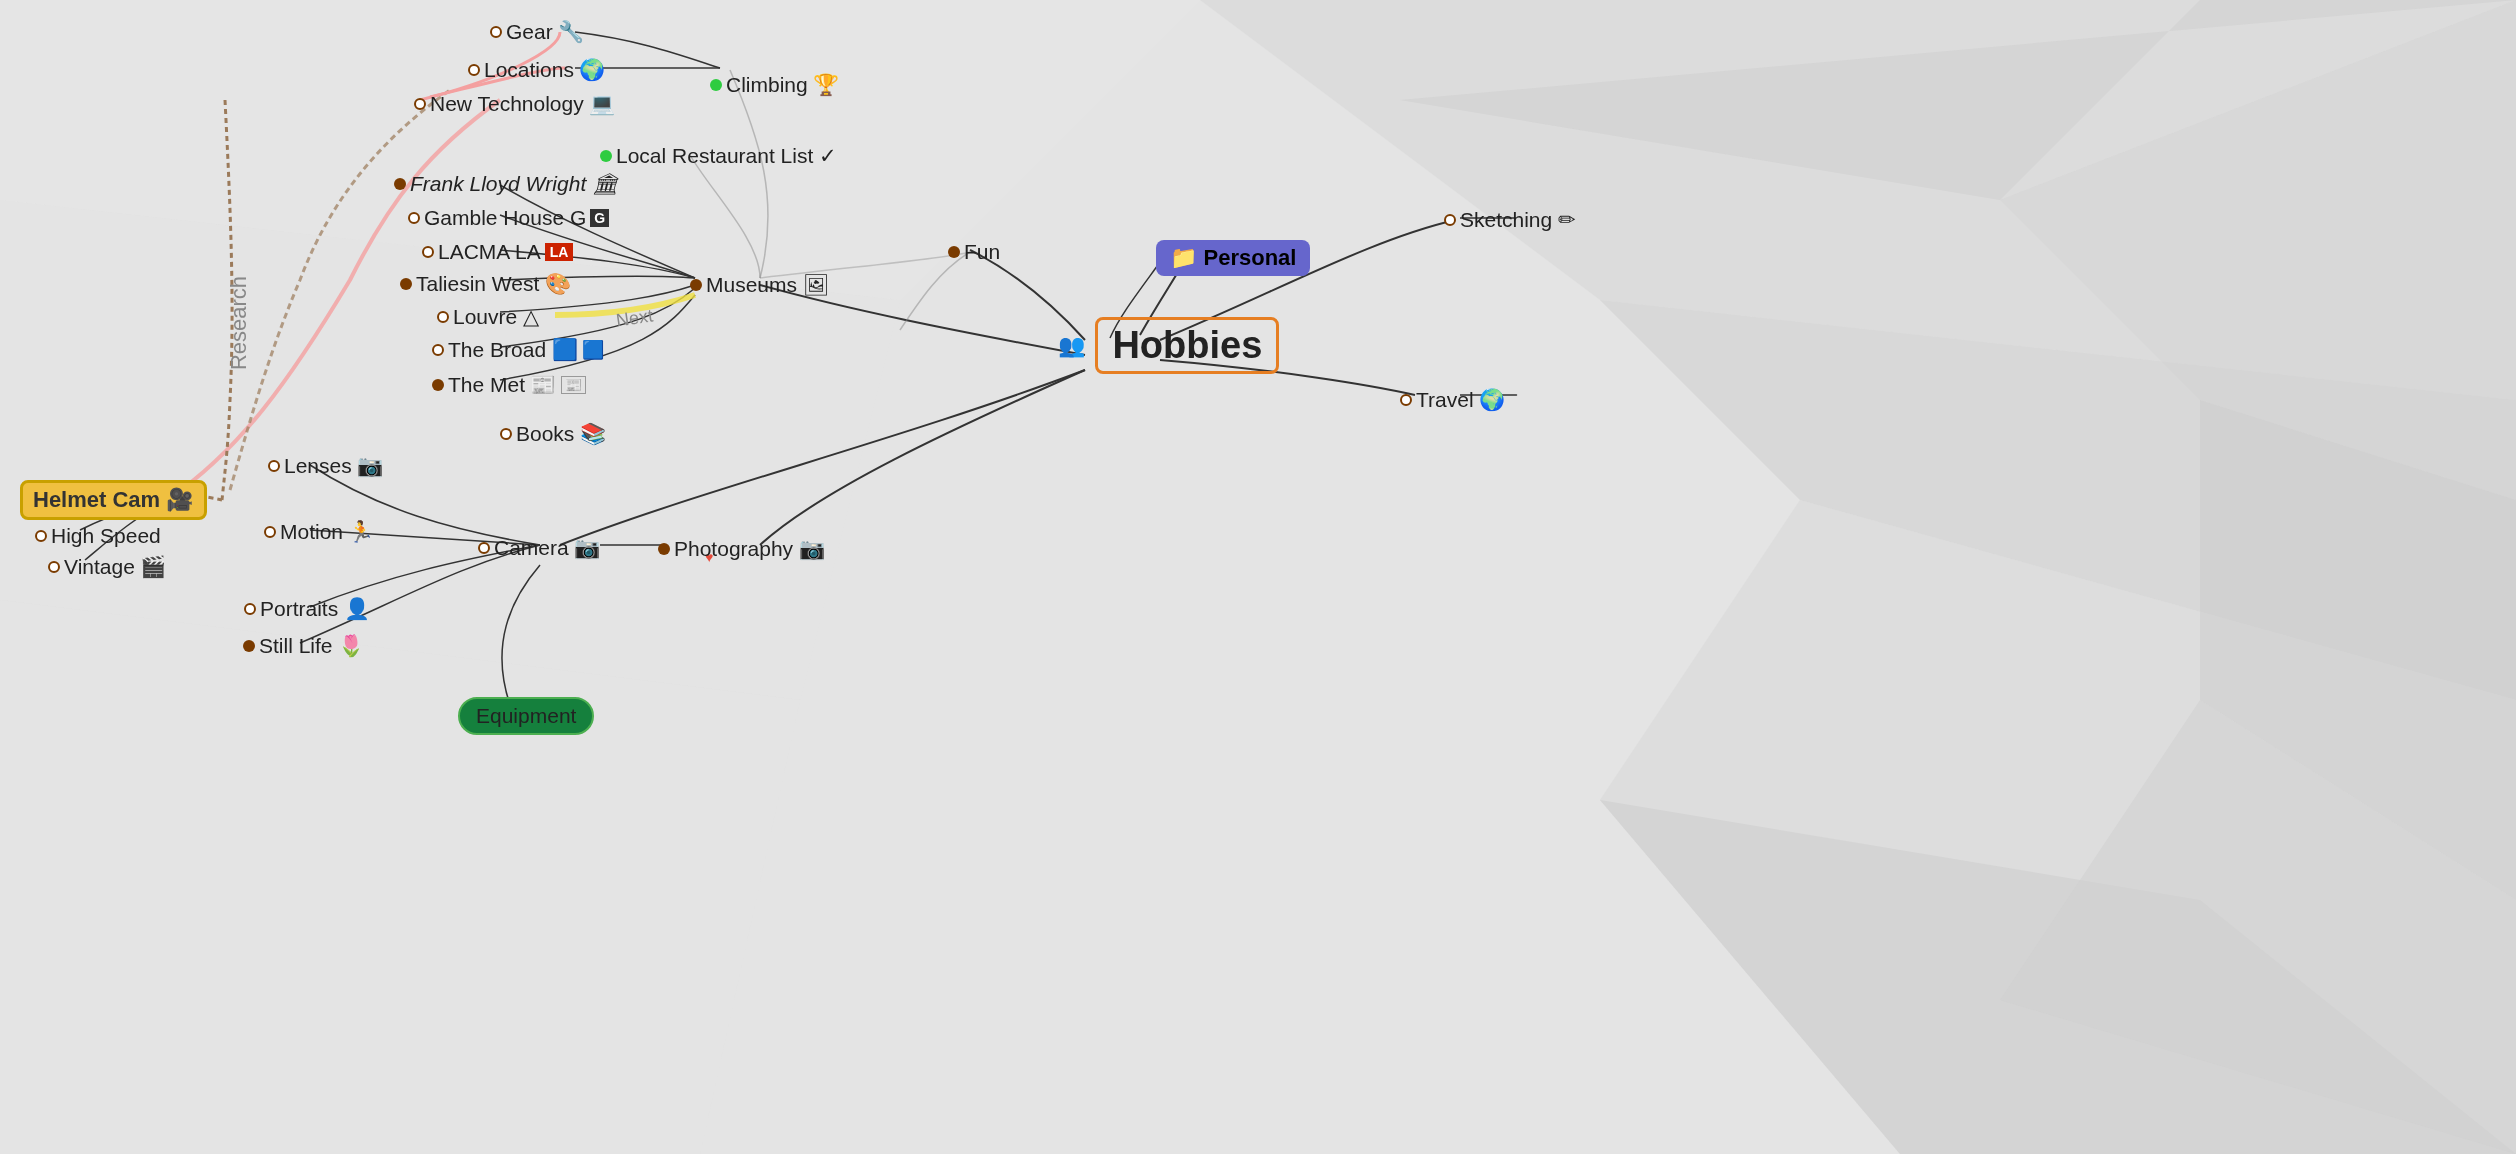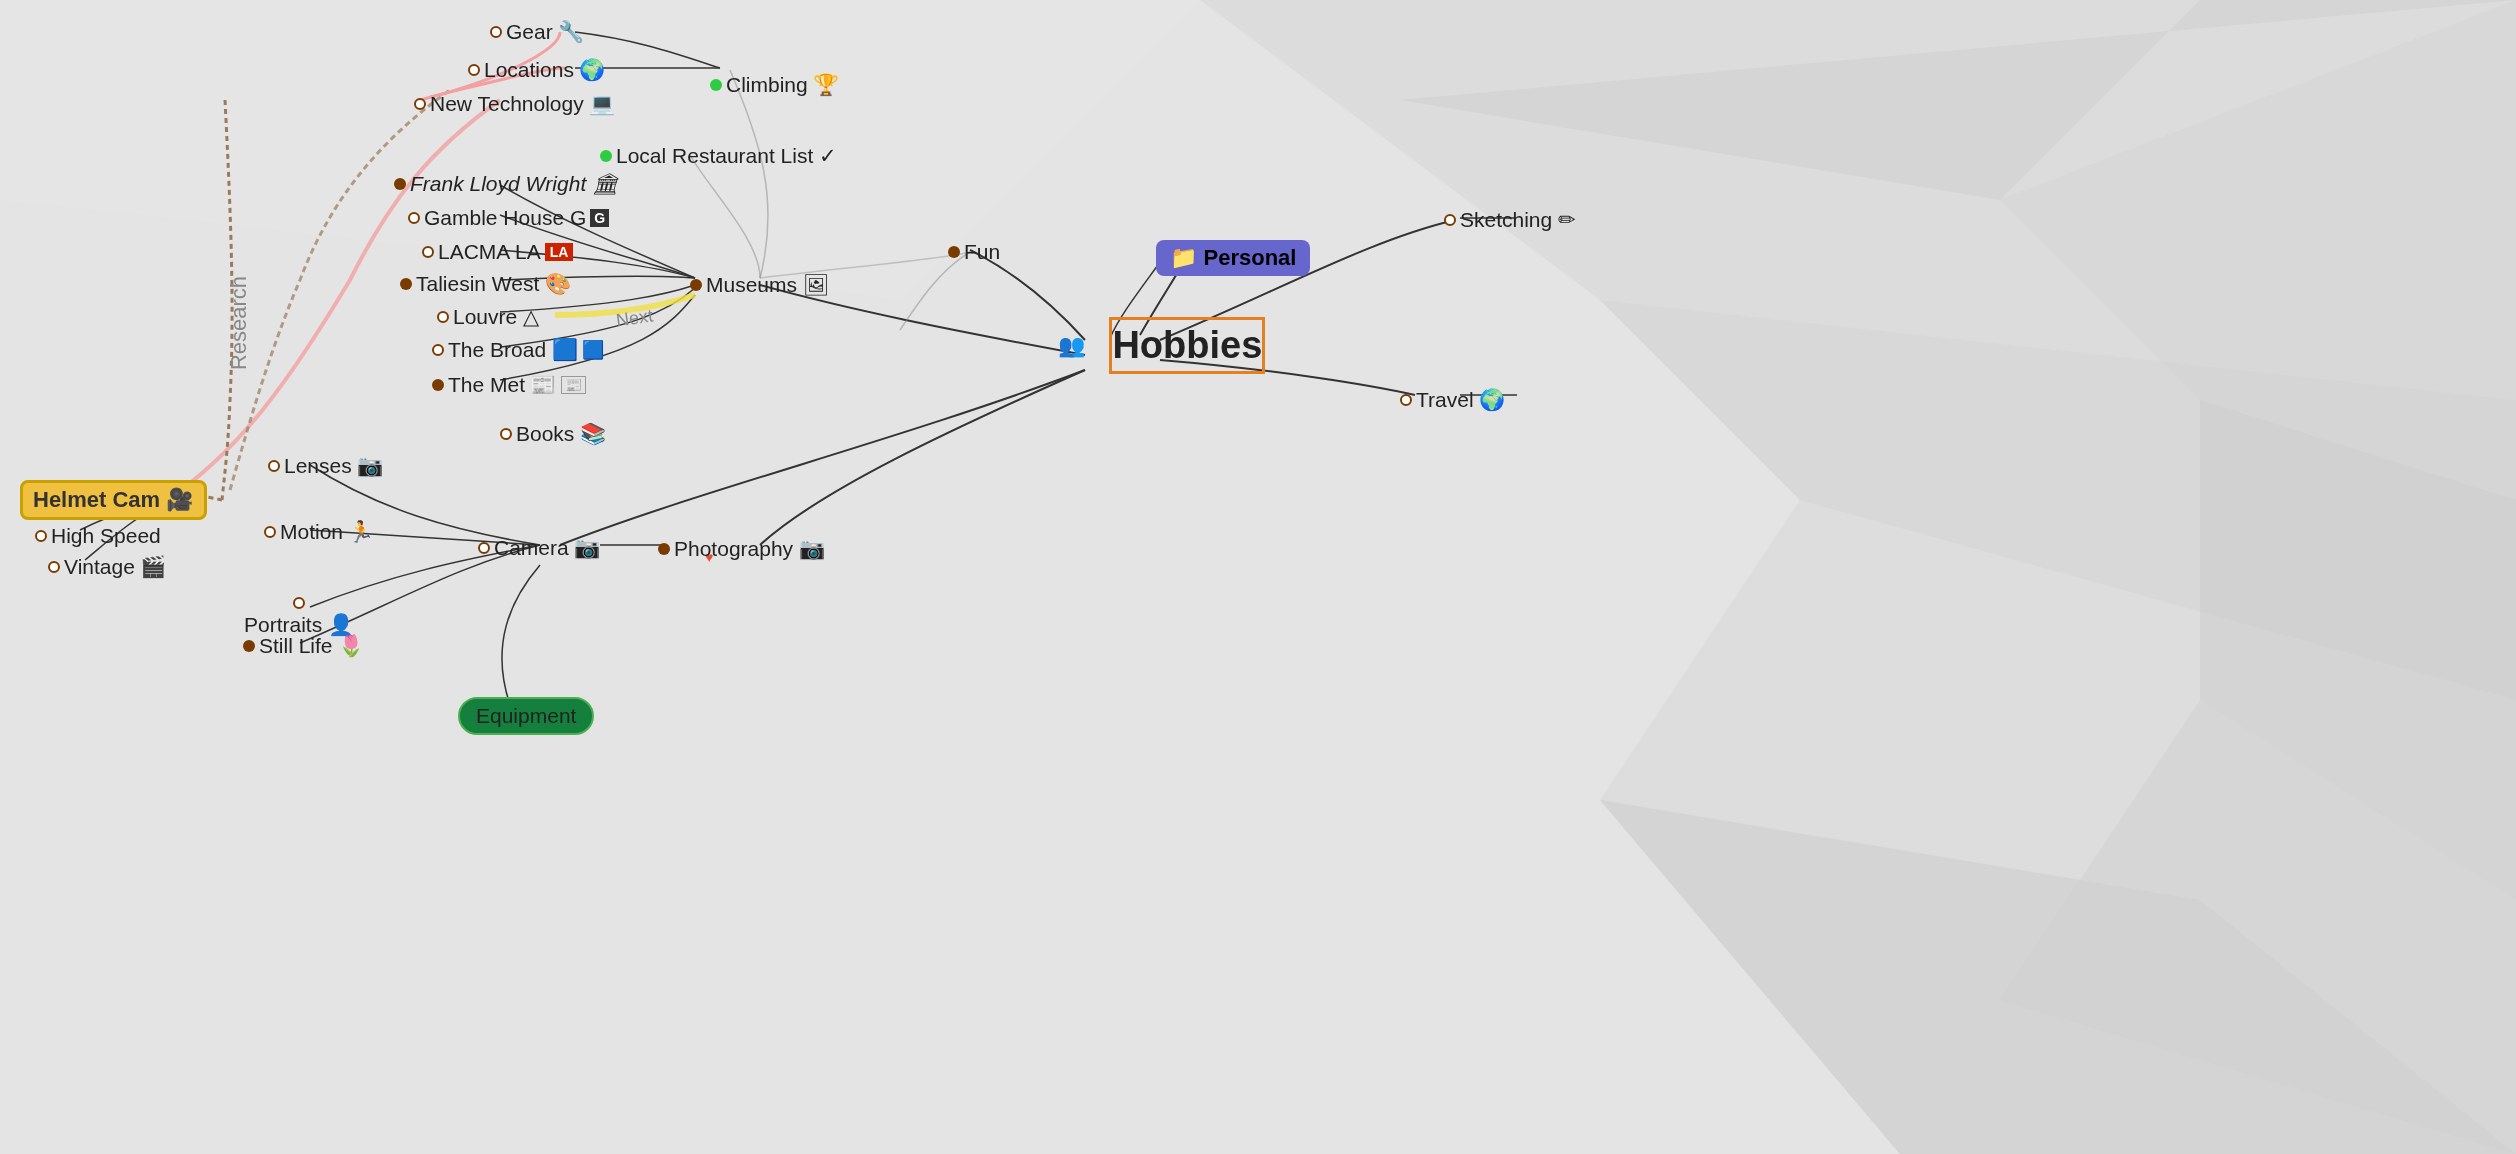--- a/index.html
+++ b/index.html
@@ -56,23 +56,22 @@
     .node-icon {
       font-size: 18px;
     }
 
     
     .node-hobbies {
       font-size: 38px;
       font-weight: bold;
       color: #222;
       border: 3px solid #e67e22;
-      border-radius: 0;
-      padding: 4px 0;
-      margin-left: 14px;
+      border-radius: 8px;
+      padding: 4px 14px;
     }
 
     .node-helmet-cam {
       background: #f0c040;
       border: 3px solid #c8a000;
       border-radius: 8px;
       padding: 4px 10px;
       font-size: 22px;
       font-weight: bold;
       color: #333;
@@ -320,21 +319,21 @@
   <div class="node" style="left: 478px; top: 536px;">
     <span class="node-dot dot-empty"></span>
     <span class="node-label">Camera 📷</span>
   </div>
 
   <div class="node" style="left: 658px; top: 537px;">
     <span class="node-dot dot-filled"></span>
     <span class="node-label">Photography 📷</span>
   </div>
 
-  <div class="node" style="left: 244px; top: 597px; flex-direction: column;">
+  <div class="node" style="left: 244px; top: 597px;">
     <span class="node-dot dot-empty"></span>
     <span class="node-label">Portraits 👤</span>
   </div>
 
   <div class="node" style="left: 243px; top: 634px;">
     <span class="node-dot dot-filled"></span>
     <span class="node-label">Still Life 🌷</span>
   </div>
 
   <div class="node" style="left: 458px; top: 697px;">

